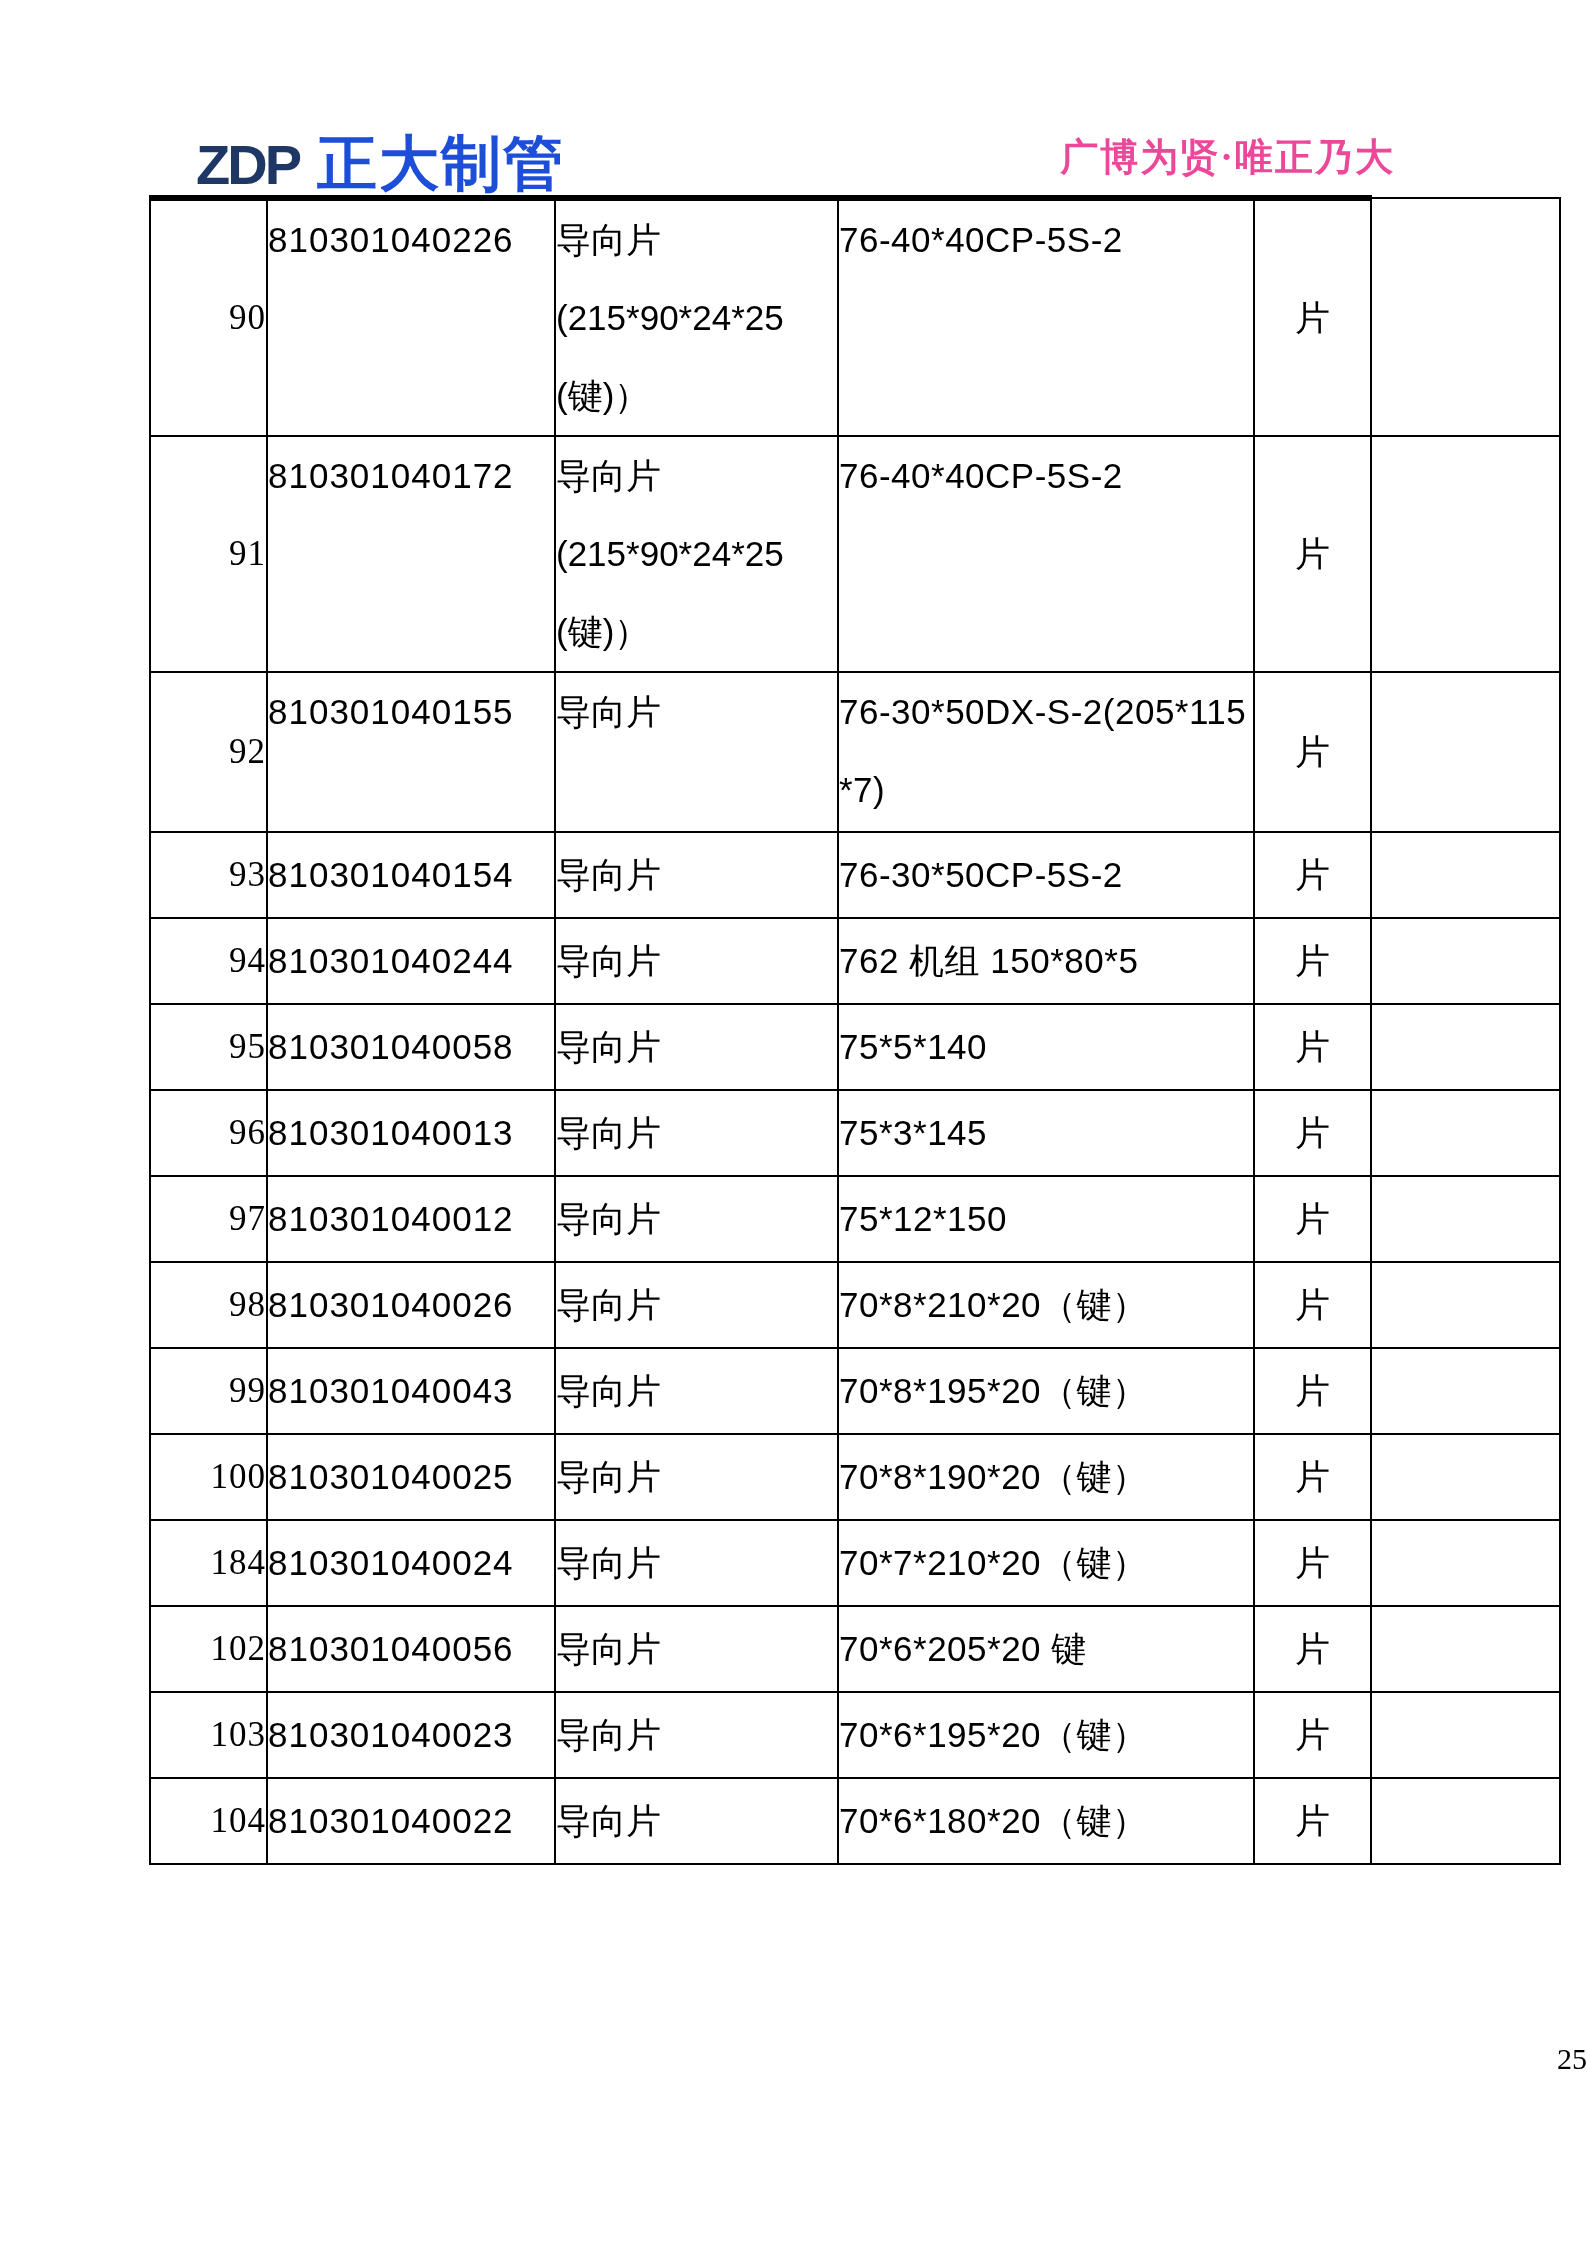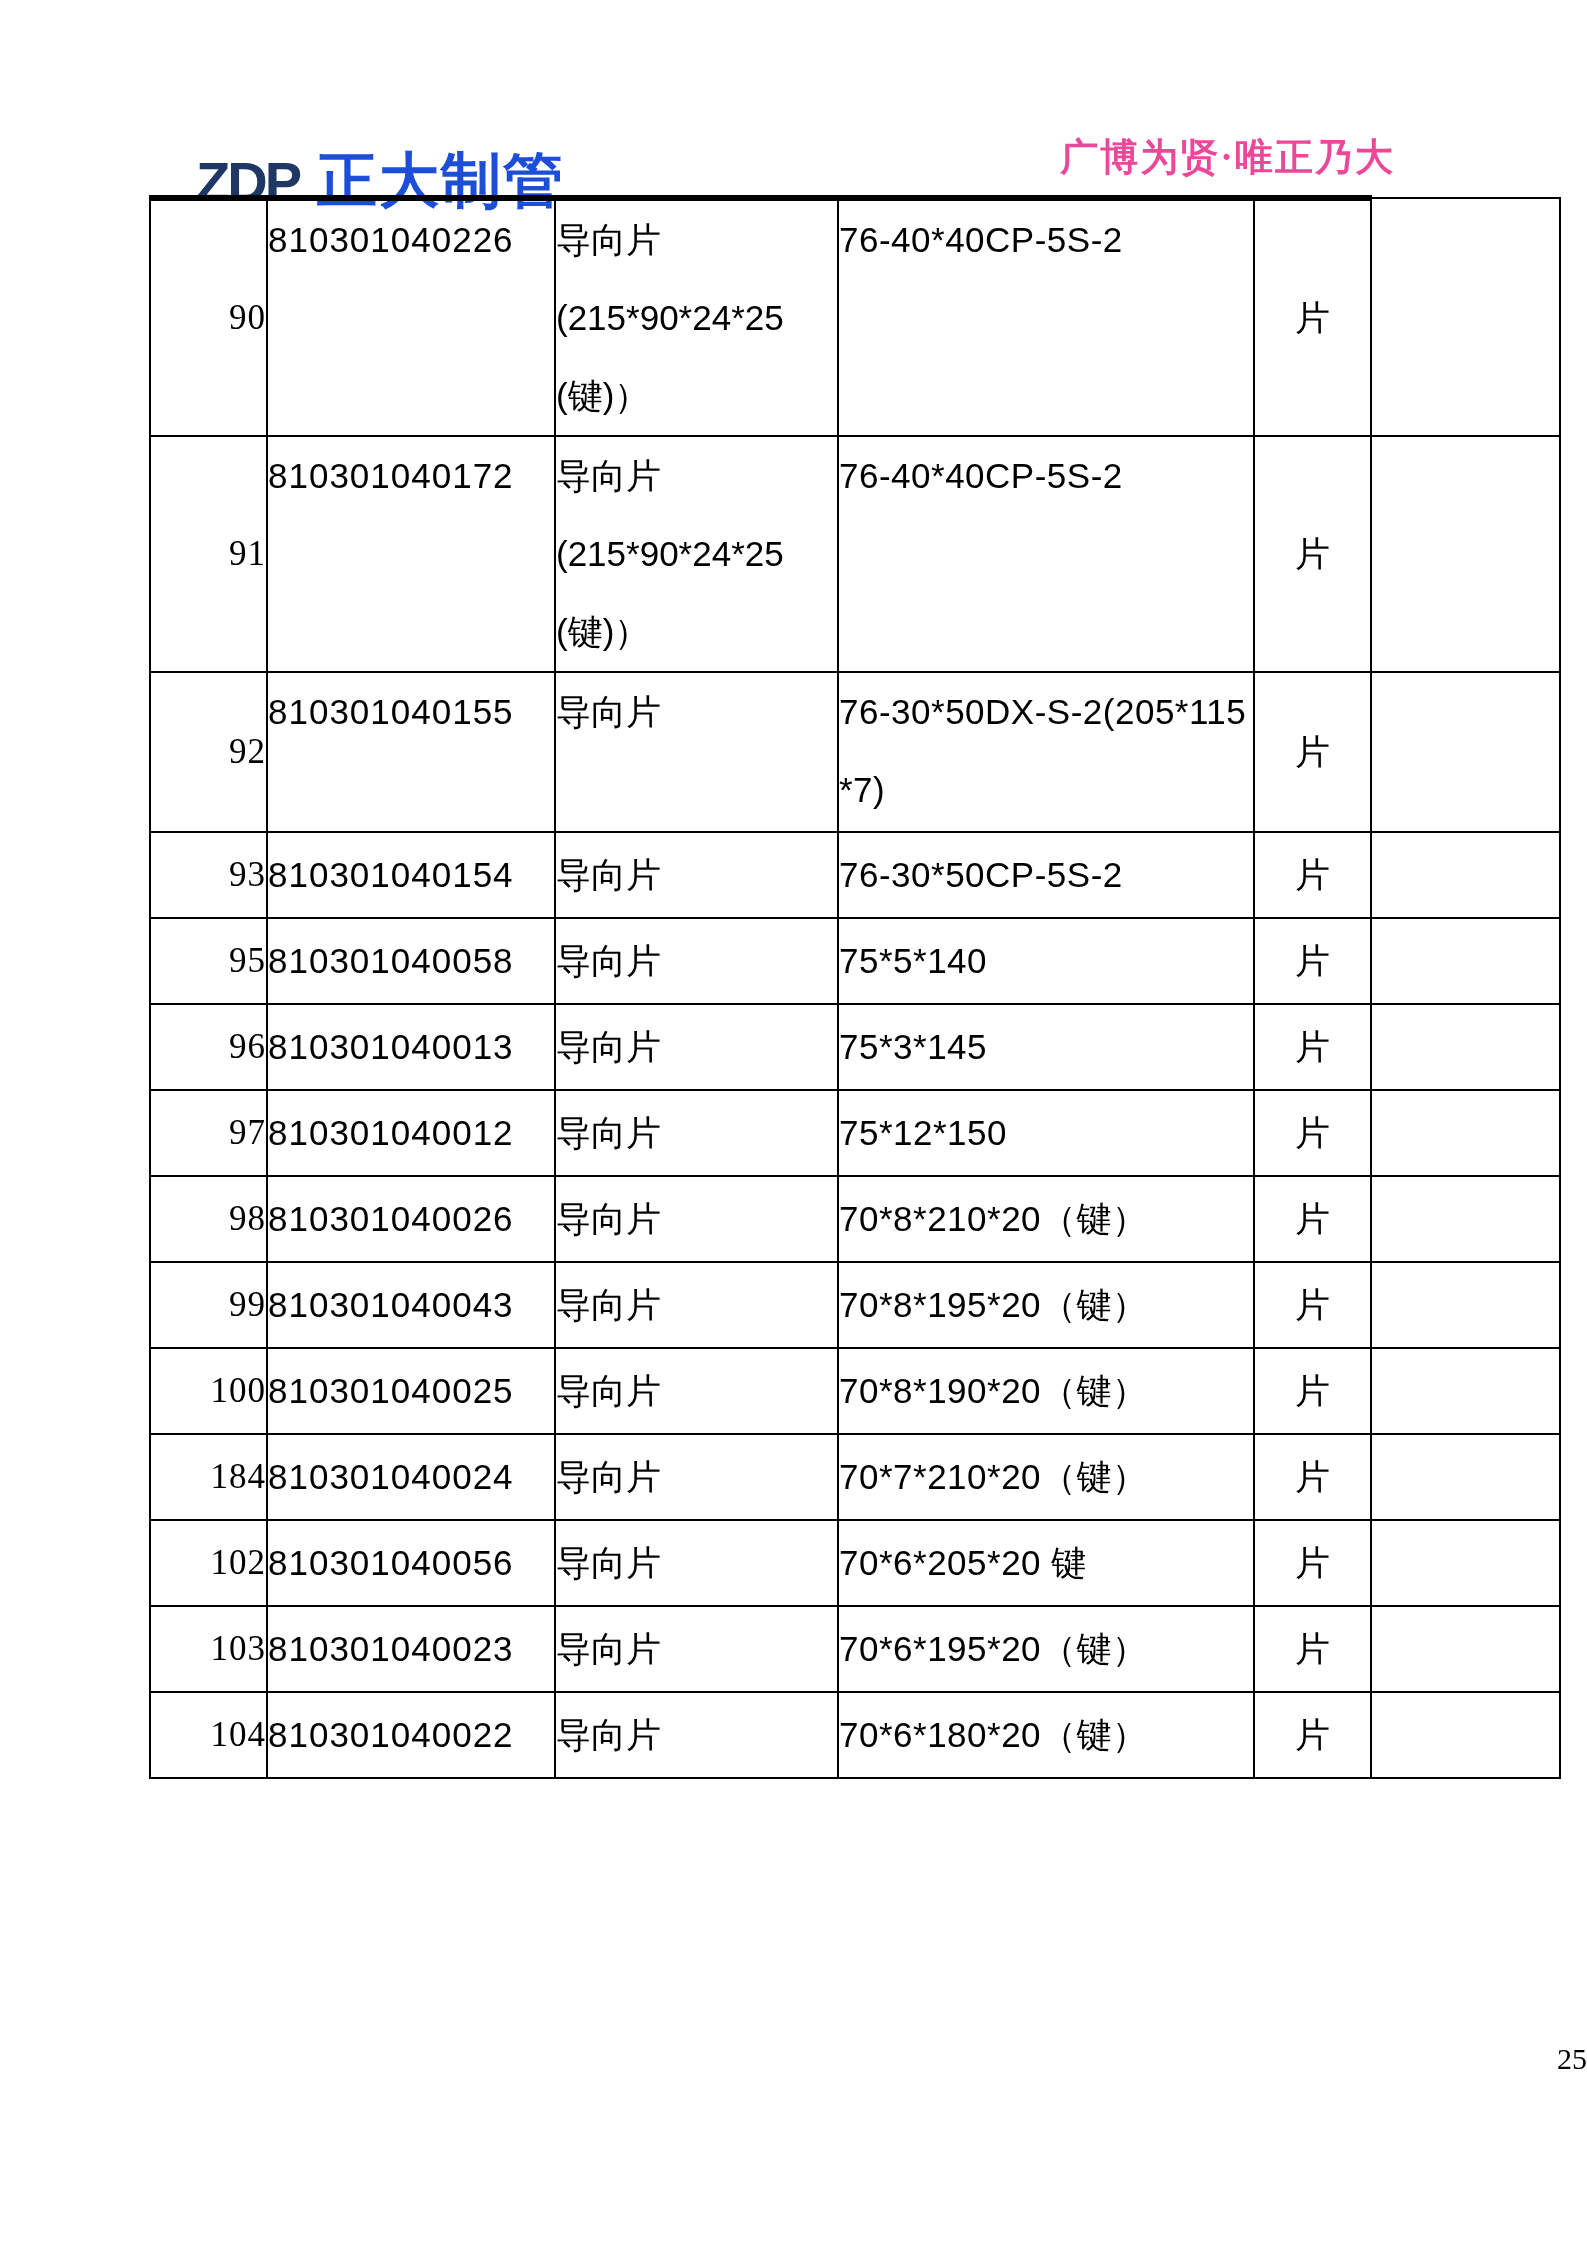--- a/index.html
+++ b/index.html
@@ -11,21 +11,21 @@
     background: #ffffff;
     font-family: "Liberation Sans", sans-serif;
     color: #000;
     overflow: hidden;
   }
 
   
   .logo {
     position: absolute;
     left: 196px;
-    top: 151px;
+    top: 134px;
     display: flex;
     align-items: baseline;
     white-space: nowrap;
   }
   .logo-zdp {
     font-family: "Liberation Sans", sans-serif;
     font-weight: 900;
     font-size: 56px;
     line-height: 1;
     color: #1e3765;
@@ -160,20 +160,28 @@
       </tr>
       <tr class="r-short">
         <td class="c-num">93</td>
         <td class="c-code">810301040154</td>
         <td class="c-name">导向片</td>
         <td class="c-spec">76-30*50CP-5S-2</td>
         <td class="c-unit">片</td>
         <td class="c-note"></td>
       </tr>
       <tr class="r-short">
+        <td class="c-num">94</td>
+        <td class="c-code">810301040244</td>
+        <td class="c-name">导向片</td>
+        <td class="c-spec">762 机组 150*80*5</td>
+        <td class="c-unit">片</td>
+        <td class="c-note"></td>
+      </tr>
+      <tr class="r-short">
         <td class="c-num">95</td>
         <td class="c-code">810301040058</td>
         <td class="c-name">导向片</td>
         <td class="c-spec">75*5*140</td>
         <td class="c-unit">片</td>
         <td class="c-note"></td>
       </tr>
       <tr class="r-short">
         <td class="c-num">96</td>
         <td class="c-code">810301040013</td>

